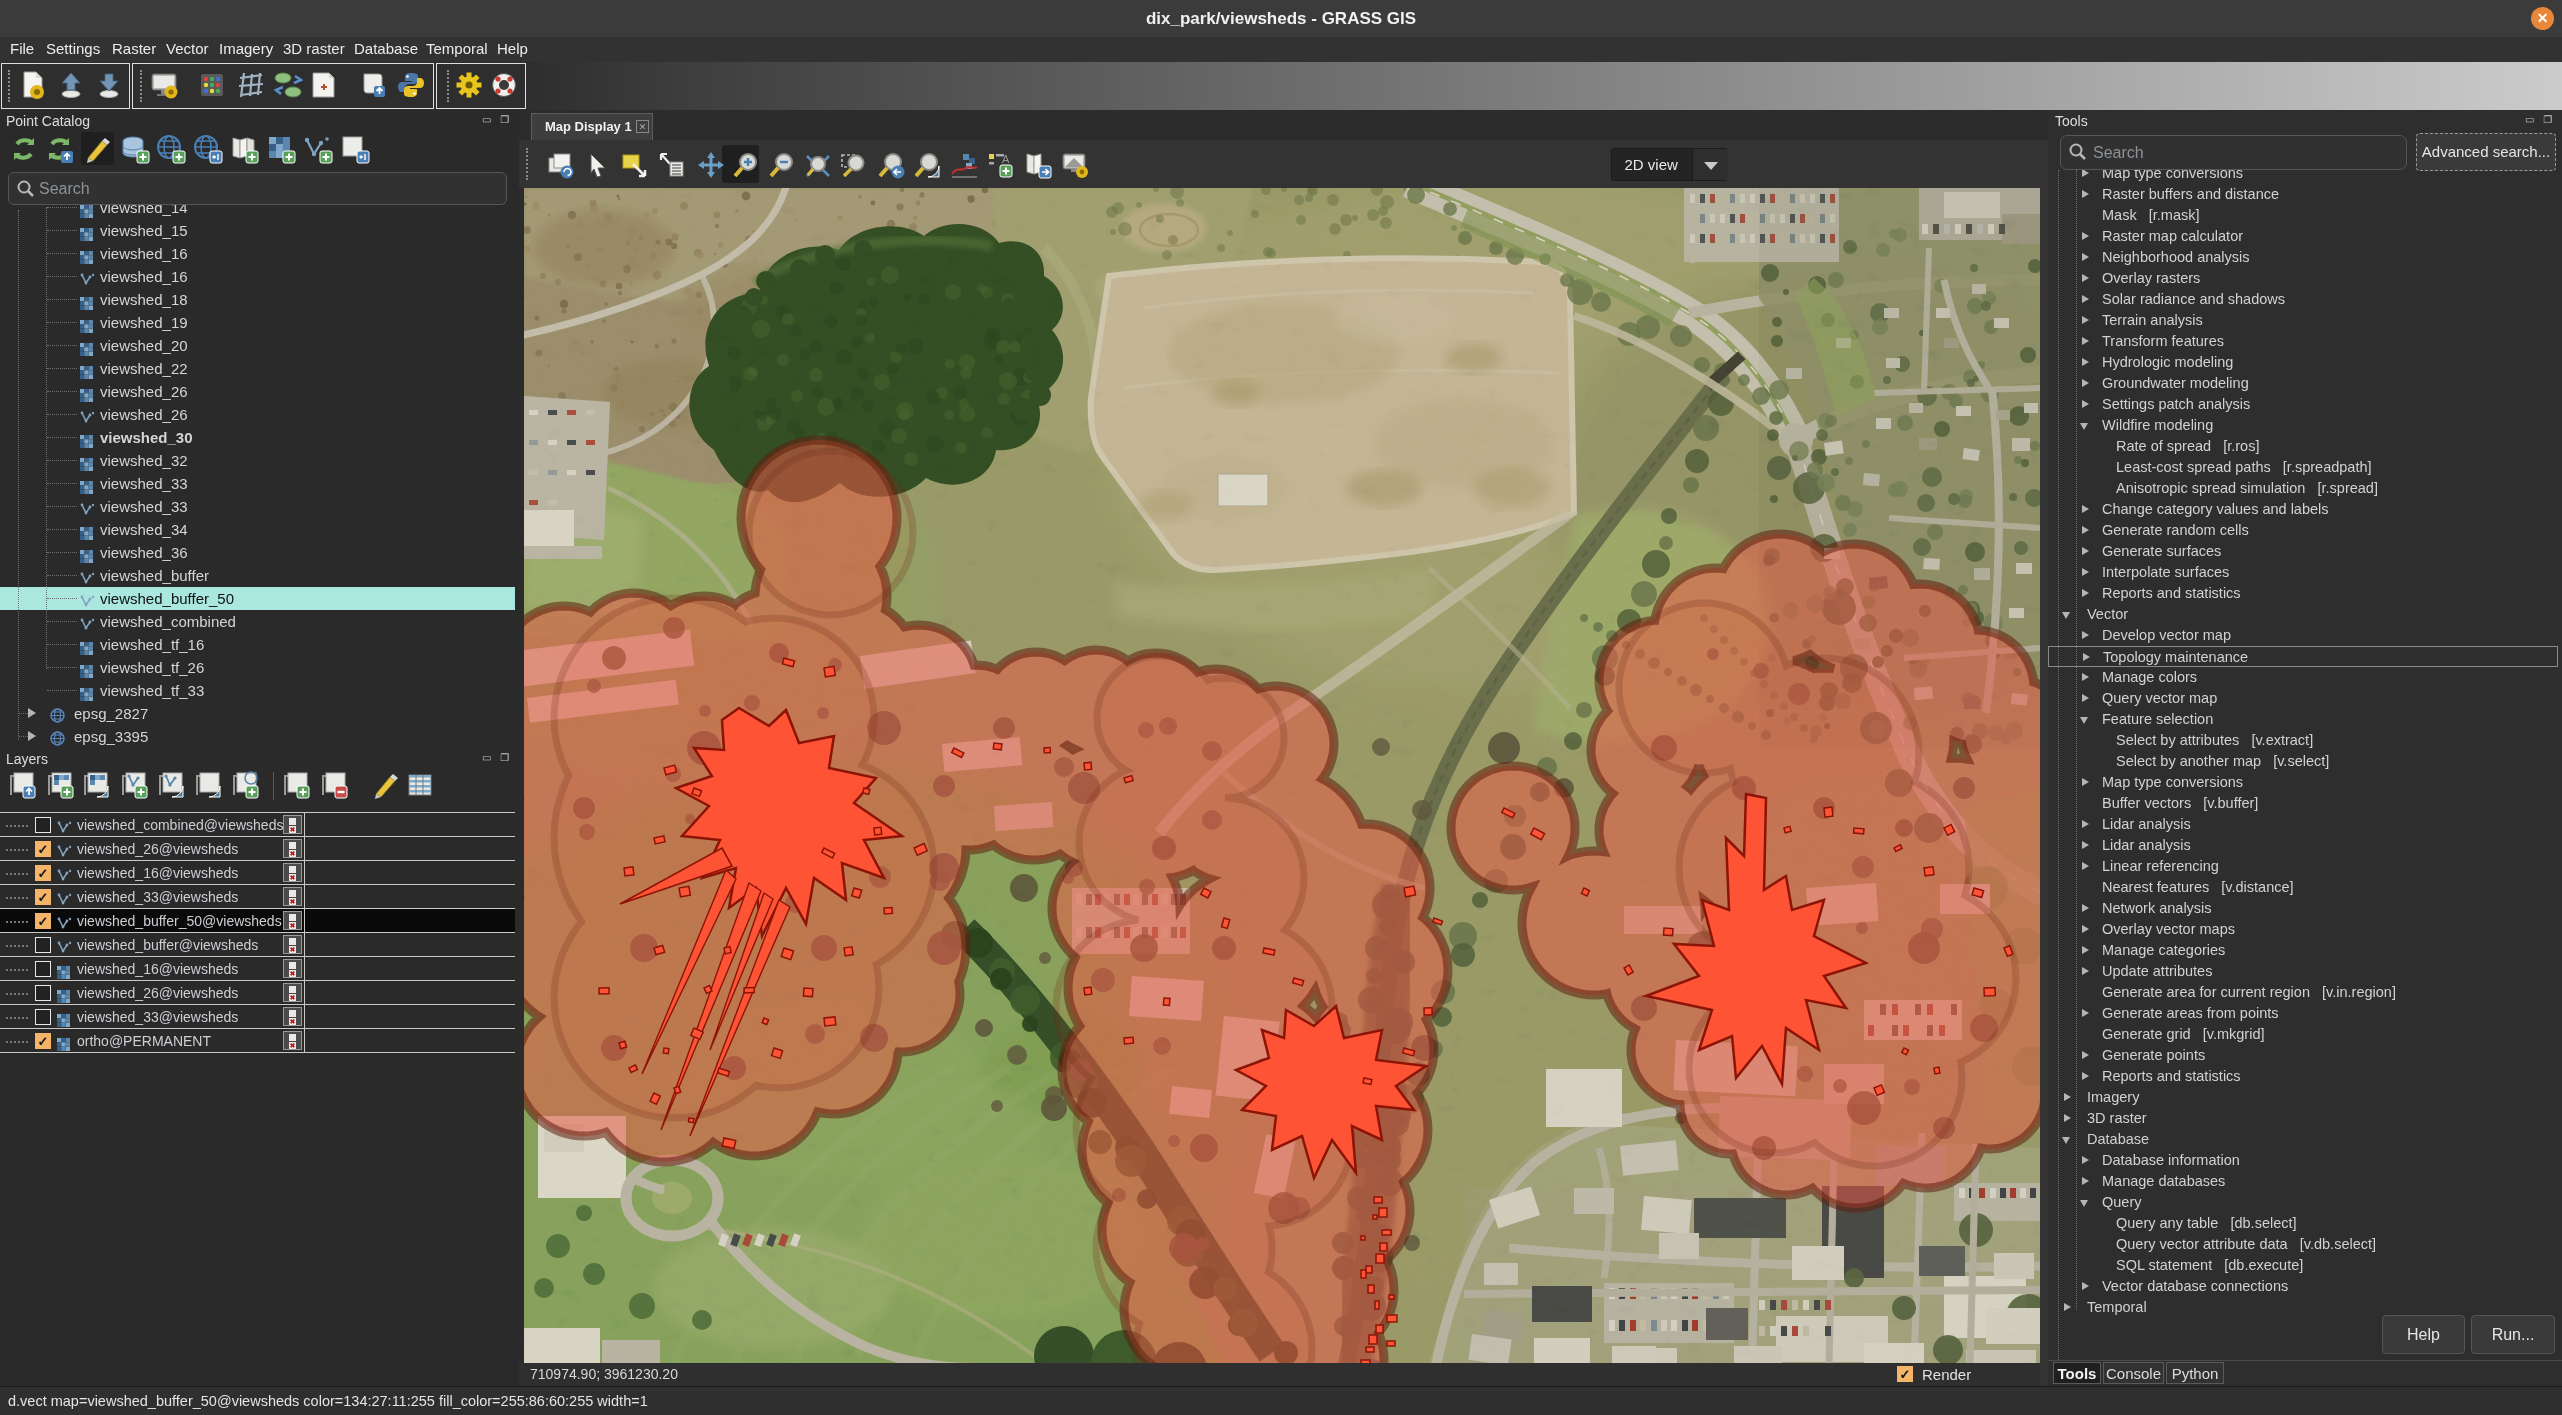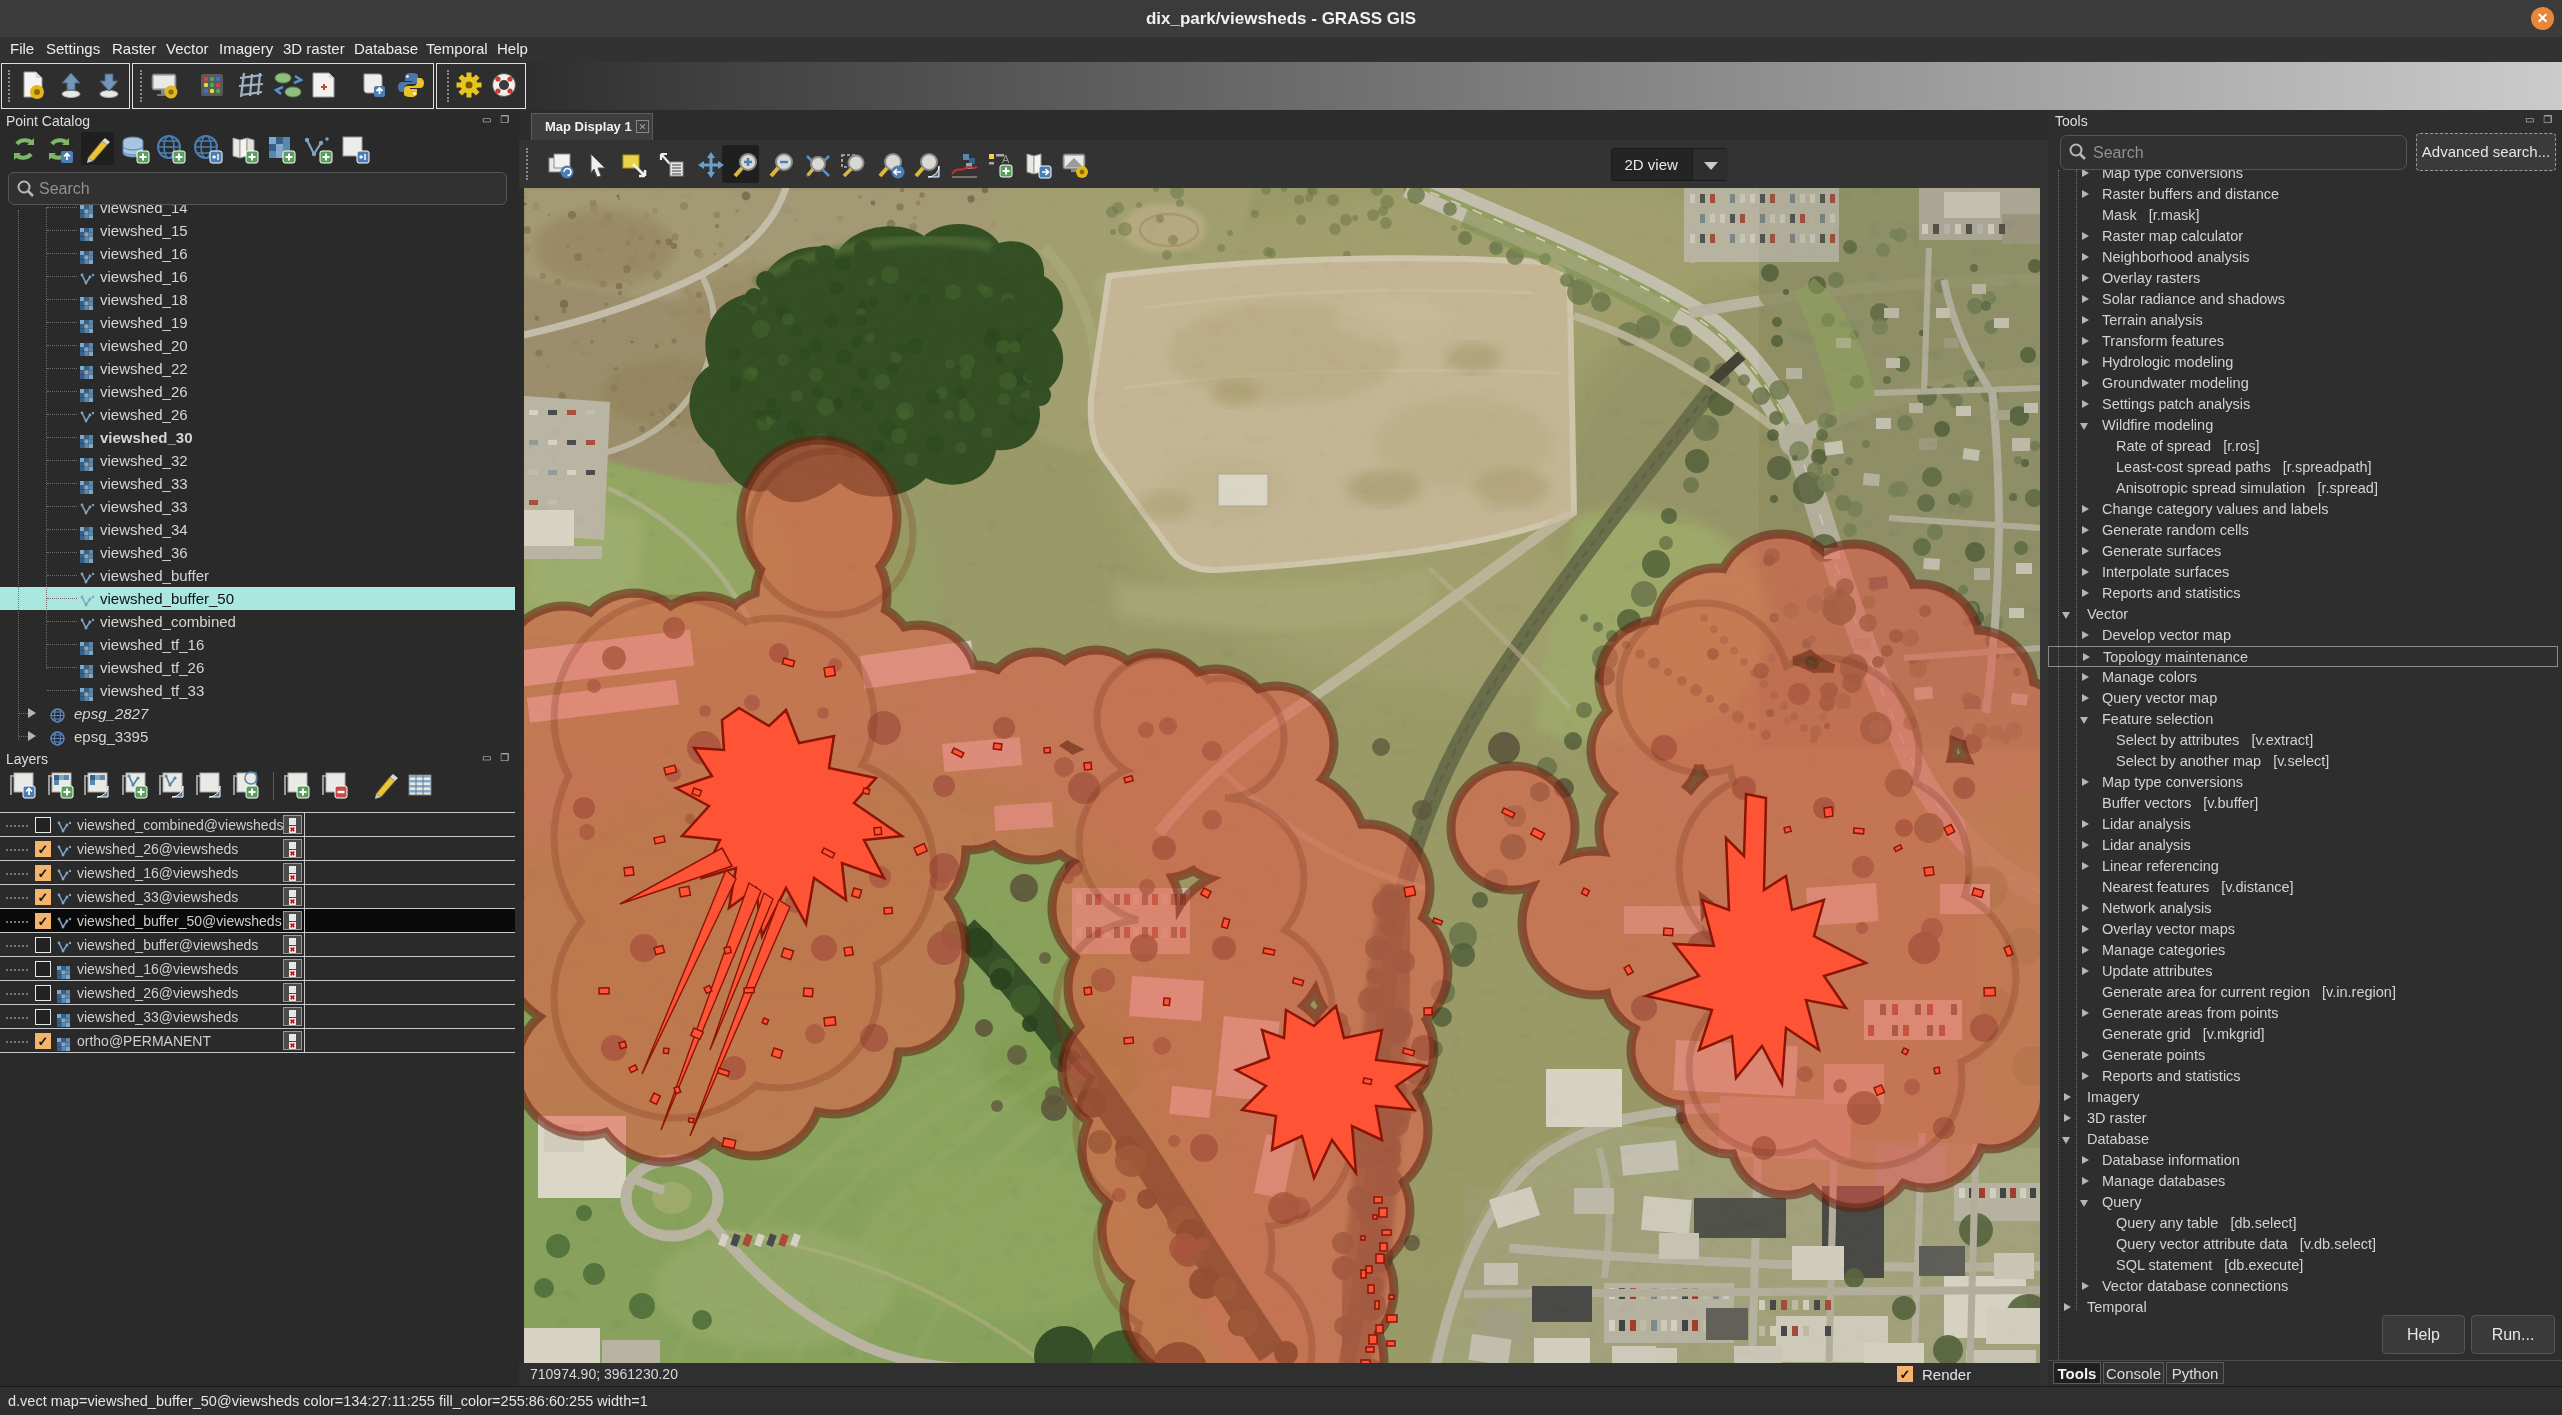--- a/index.html
+++ b/index.html
@@ -526,21 +526,21 @@
           <rect x="8.7" y="0.0" width="4.3" height="4.3" fill="#5a87ad"></rect>
           <rect x="0.0" y="4.3" width="4.3" height="4.3" fill="#35618a"></rect>
           <rect x="4.3" y="4.3" width="4.3" height="4.3" fill="#7fa8c9"></rect>
           <rect x="8.7" y="4.3" width="4.3" height="4.3" fill="#5a87ad"></rect>
           <rect x="0.0" y="8.7" width="4.3" height="4.3" fill="#35618a"></rect>
           <rect x="4.3" y="8.7" width="4.3" height="4.3" fill="#5a87ad"></rect>
           <rect x="8.7" y="8.7" width="4.3" height="4.3" fill="#7fa8c9"></rect>
         </svg></span>
       <span class="abs" style="left:100px">viewshed_tf_33</span>
     </div>
-    <div class="trow" style="left:0;top:592px;width:515px;font-style:italic;">
+    <div class="trow" style="left:0;top:592px;width:515px;">
       <span class="abs" style="left:19px;top:11px;width:9px;border-top:1px dotted #6f6f6f"></span>
       <span class="abs" style="left:28px;top:6px;width:0;height:0;border:5px solid transparent;border-left:8px solid #b5b5b5"></span>
       <span class="abs" style="left:50px;top:4px"><svg width="15" height="15" viewBox="0 0 15 15" style="">
           <circle cx="7.5" cy="7.5" r="6.5" fill="none" stroke="#5a87c0" stroke-width="1.4"></circle>
           <ellipse cx="7.5" cy="7.5" rx="3" ry="6.5" fill="none" stroke="#5a87c0" stroke-width="1.1"></ellipse>
           <path d="M1 7.5 h13 M2 4 h11 M2 11 h11" stroke="#5a87c0" stroke-width="1.1"></path>
         </svg></span>
       <span class="abs" style="left:74px">epsg_2827</span>
     </div>
     <div class="trow" style="left:0;top:615px;width:515px;">

